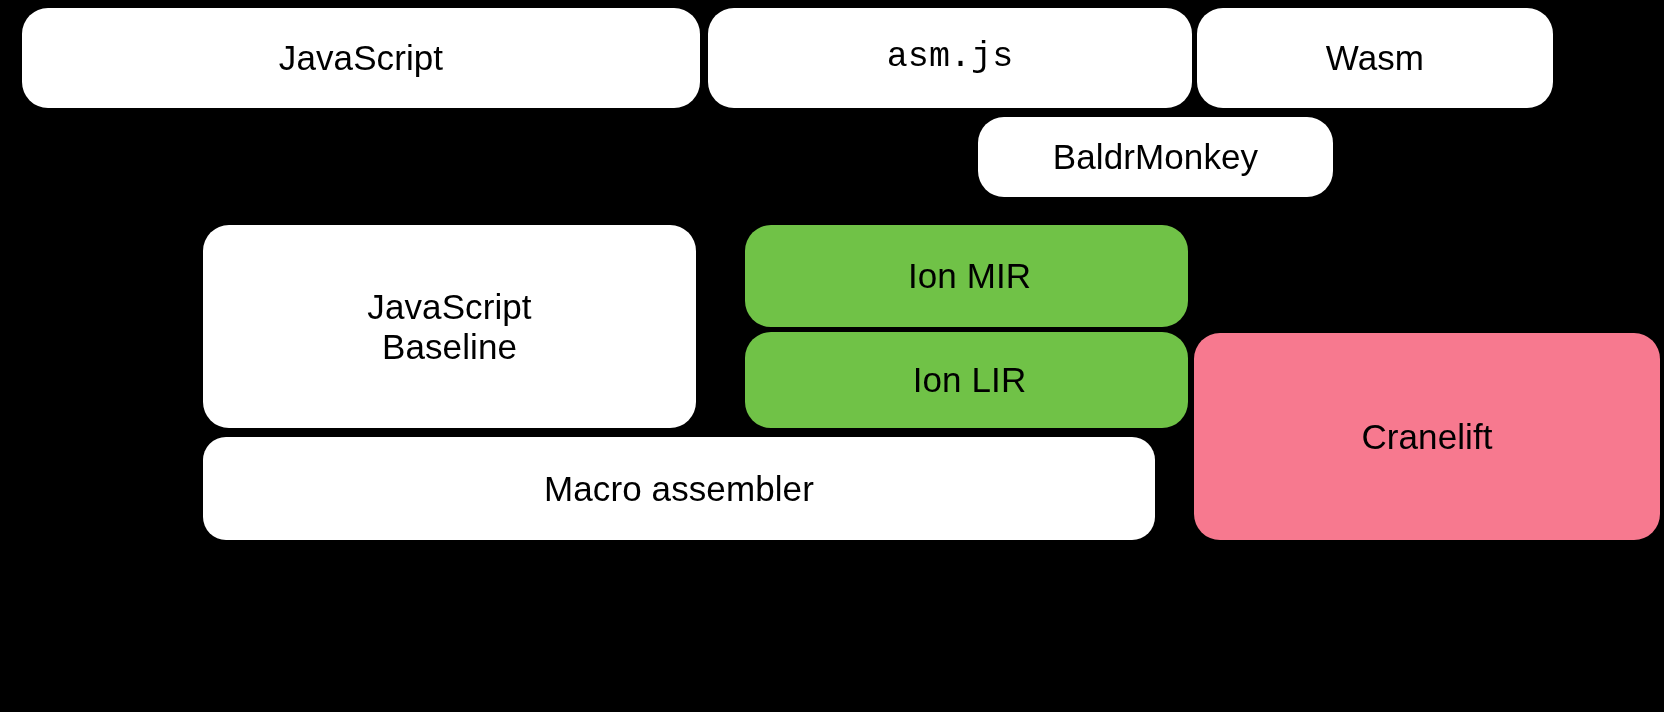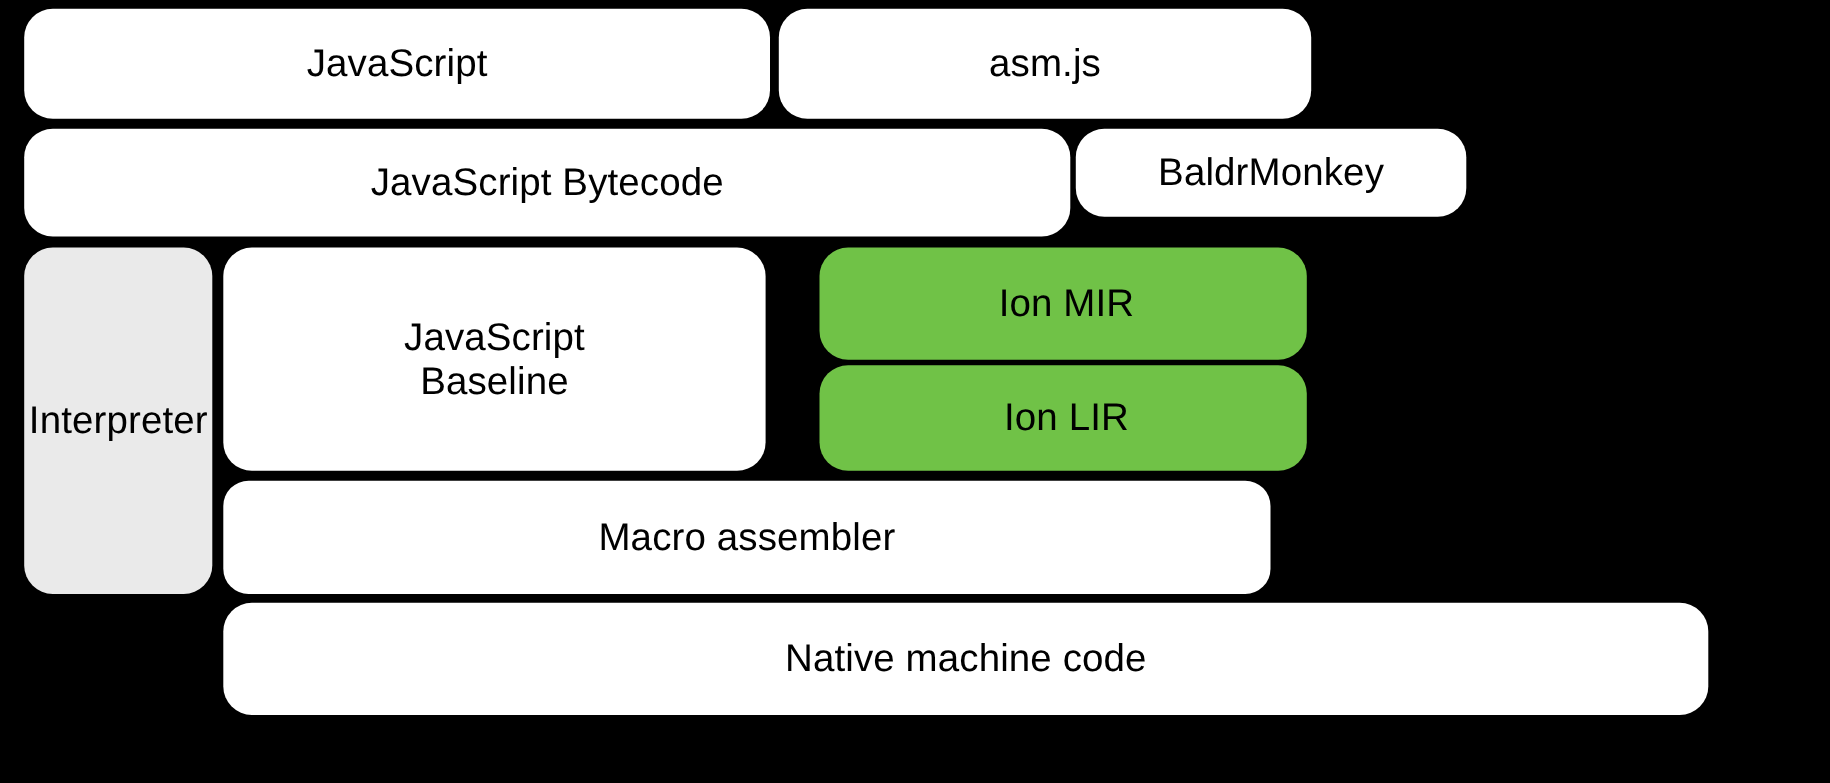--- a/index.html
+++ b/index.html
@@ -38,52 +38,49 @@
 </style>
 </head>
 <body>
 
 <div id="stage">
 
   <div class="node fill-white" style="left:22px; top:8px; width:678px; height:100px;">
     <span>JavaScript</span>
   </div>
 
-  <div class="node fill-white" style="left:708px; top:8px; width:484px; height:100px;">
+  <div class="node fill-white" style="left:708px; top:8px; width:484px; height:100px;font-family:Liberation Mono, monospace;">
     <span>asm.js</span>
   </div>
 
+  <div class="node fill-white" style="left:1197px; top:8px; width:356px; height:100px;">
+    <span>Wasm</span>
+  </div>
 
-  <div class="node fill-white" style="left:22px; top:117px; width:951px; height:98px;">
-    <span>JavaScript Bytecode</span>
-  </div>
 
   <div class="node fill-white" style="left:978px; top:117px; width:355px; height:80px;">
     <span>BaldrMonkey</span>
   </div>
 
-  <div class="node fill-gray" style="left:22px; top:225px; width:171px; height:315px;">
-    <span>Interpreter</span>
-  </div>
 
   <div class="node fill-white" style="left:203px; top:225px; width:493px; height:203px;">
     <span>JavaScript
 Baseline</span>
   </div>
 
   <div class="node fill-green" style="left:745px; top:225px; width:443px; height:102px;">
     <span>Ion MIR</span>
   </div>
 
   <div class="node fill-green" style="left:745px; top:332px; width:443px; height:96px;">
     <span>Ion LIR</span>
   </div>
 
+  <div class="node fill-pink" style="left:1194px; top:333px; width:466px; height:207px;">
+    <span>Cranelift</span>
+  </div>
 
   <div class="node fill-white" style="left:203px; top:437px; width:952px; height:103px;border-radius:23px;">
     <span>Macro assembler</span>
   </div>
 
-  <div class="node fill-white" style="left:203px; top:548px; width:1350px; height:102px;">
-    <span>Native machine code</span>
-  </div>
 
 </div>
 
 </body></html>

